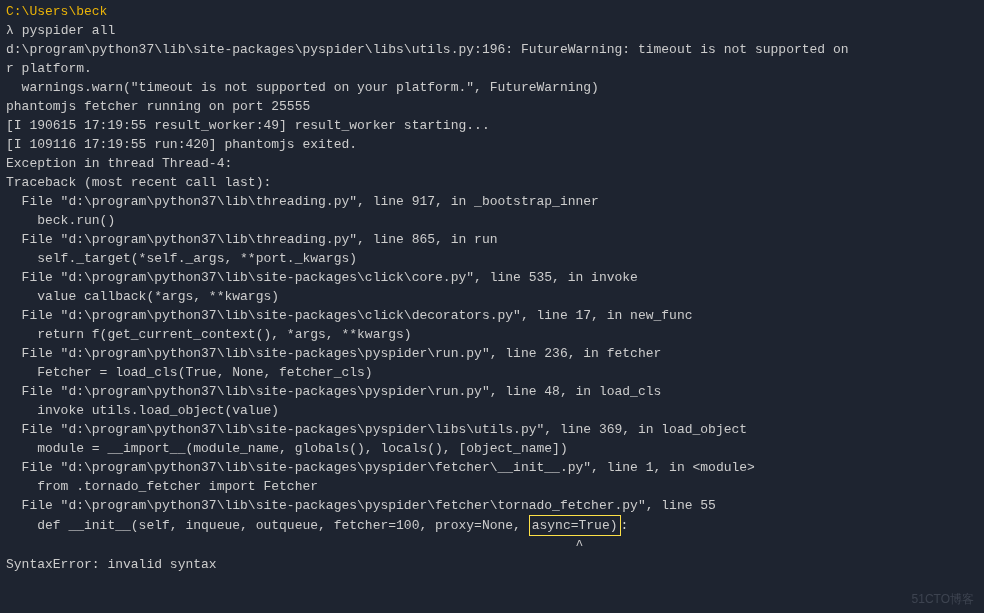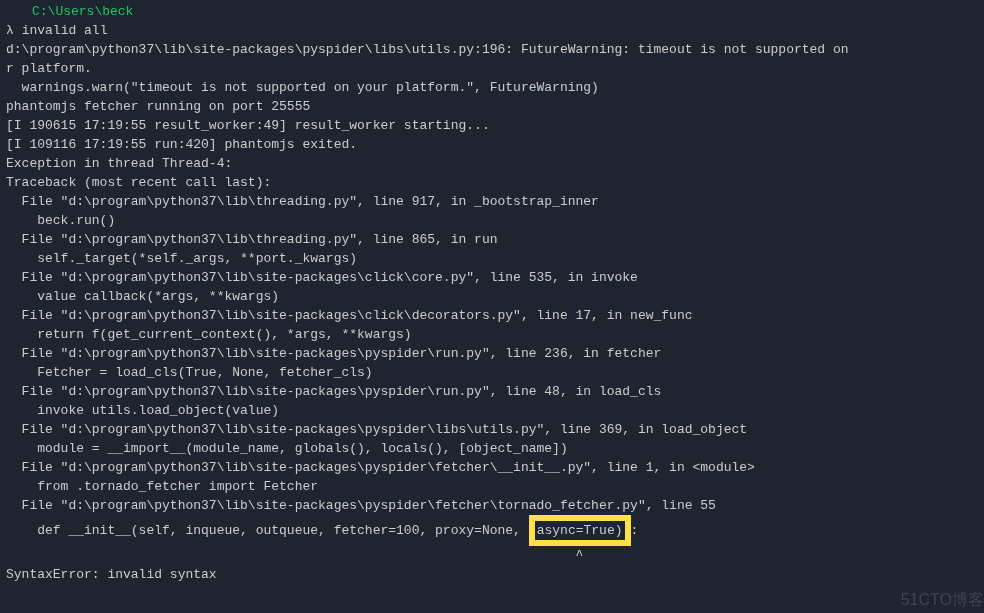--- a/index.html
+++ b/index.html
@@ -9,43 +9,43 @@
     height: 613px;
     font-family: Consolas, "Courier New", monospace;
     font-size: 13px;
     line-height: 19px;
     color: #cccccc;
     padding: 2px 6px;
     overflow: hidden;
     position: relative;
   }
   .line { white-space: pre; }
-  .prompt-path { color: #22c55e; margin-left: 26px; }
+  .prompt-path { color: #eab308; }
   .lambda { color: #cccccc; }
   .cmd { color: #cccccc; }
   .highlight-box {
     display: inline-block;
-    border: 6px solid #fde047;
+    border: 1px solid #fde047;
     padding: 0 2px;
   }
   .watermark {
     position: absolute;
     bottom: 4px;
-    right: 0;
+    right: 10px;
     color: #6c7380;
-    font-size: 16px;
+    font-size: 12px;
     font-family: sans-serif;
     opacity: 0.4;
   }
 </style>
 </head>
 <body>
 
 <div class="line"><span class="prompt-path">C:\Users\beck</span></div>
-<div class="line"><span class="lambda">λ</span> <span class="cmd">invalid all</span></div>
+<div class="line"><span class="lambda">λ</span> <span class="cmd">pyspider all</span></div>
 <div class="line">d:\program\python37\lib\site-packages\pyspider\libs\utils.py:196: FutureWarning: timeout is not supported on</div>
 <div class="line">r platform.</div>
 <div class="line">  warnings.warn("timeout is not supported on your platform.", FutureWarning)</div>
 <div class="line">phantomjs fetcher running on port 25555</div>
 <div class="line">[I 190615 17:19:55 result_worker:49] result_worker starting...</div>
 <div class="line">[I 109116 17:19:55 run:420] phantomjs exited.</div>
 <div class="line">Exception in thread Thread-4:</div>
 <div class="line">Traceback (most recent call last):</div>
 <div class="line">  File "d:\program\python37\lib\threading.py", line 917, in _bootstrap_inner</div>
 <div class="line">    beck.run()</div>

